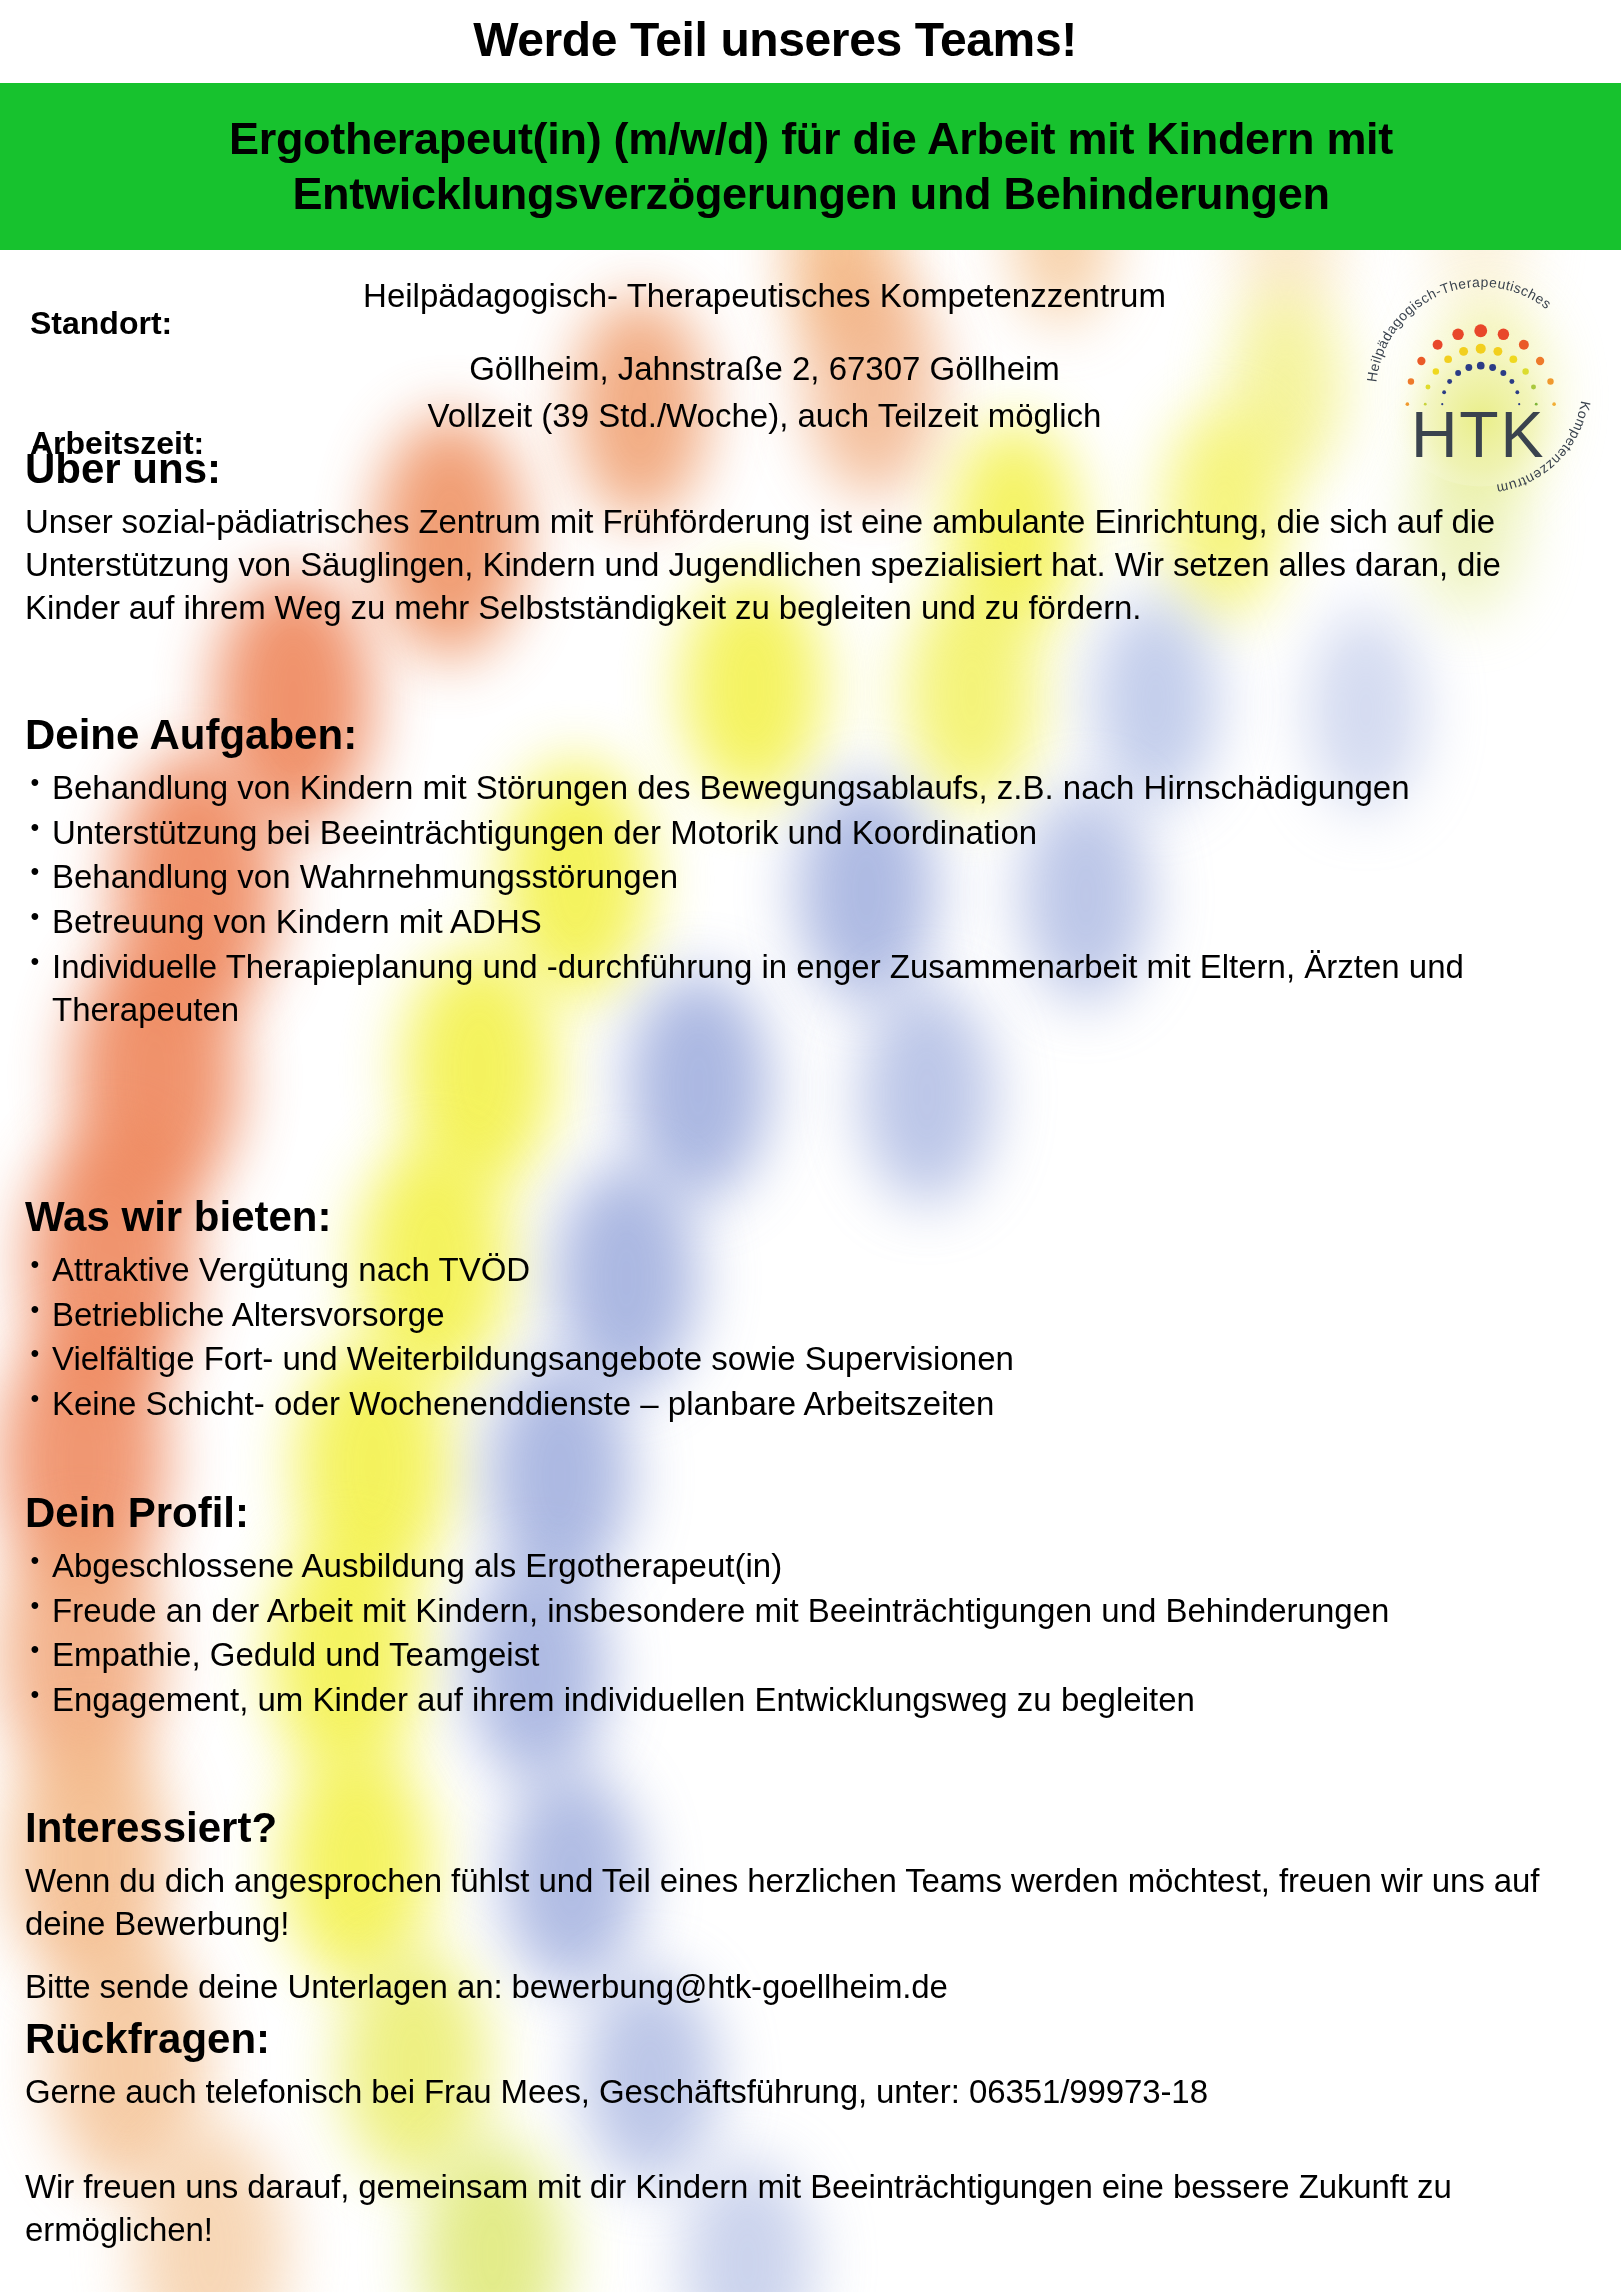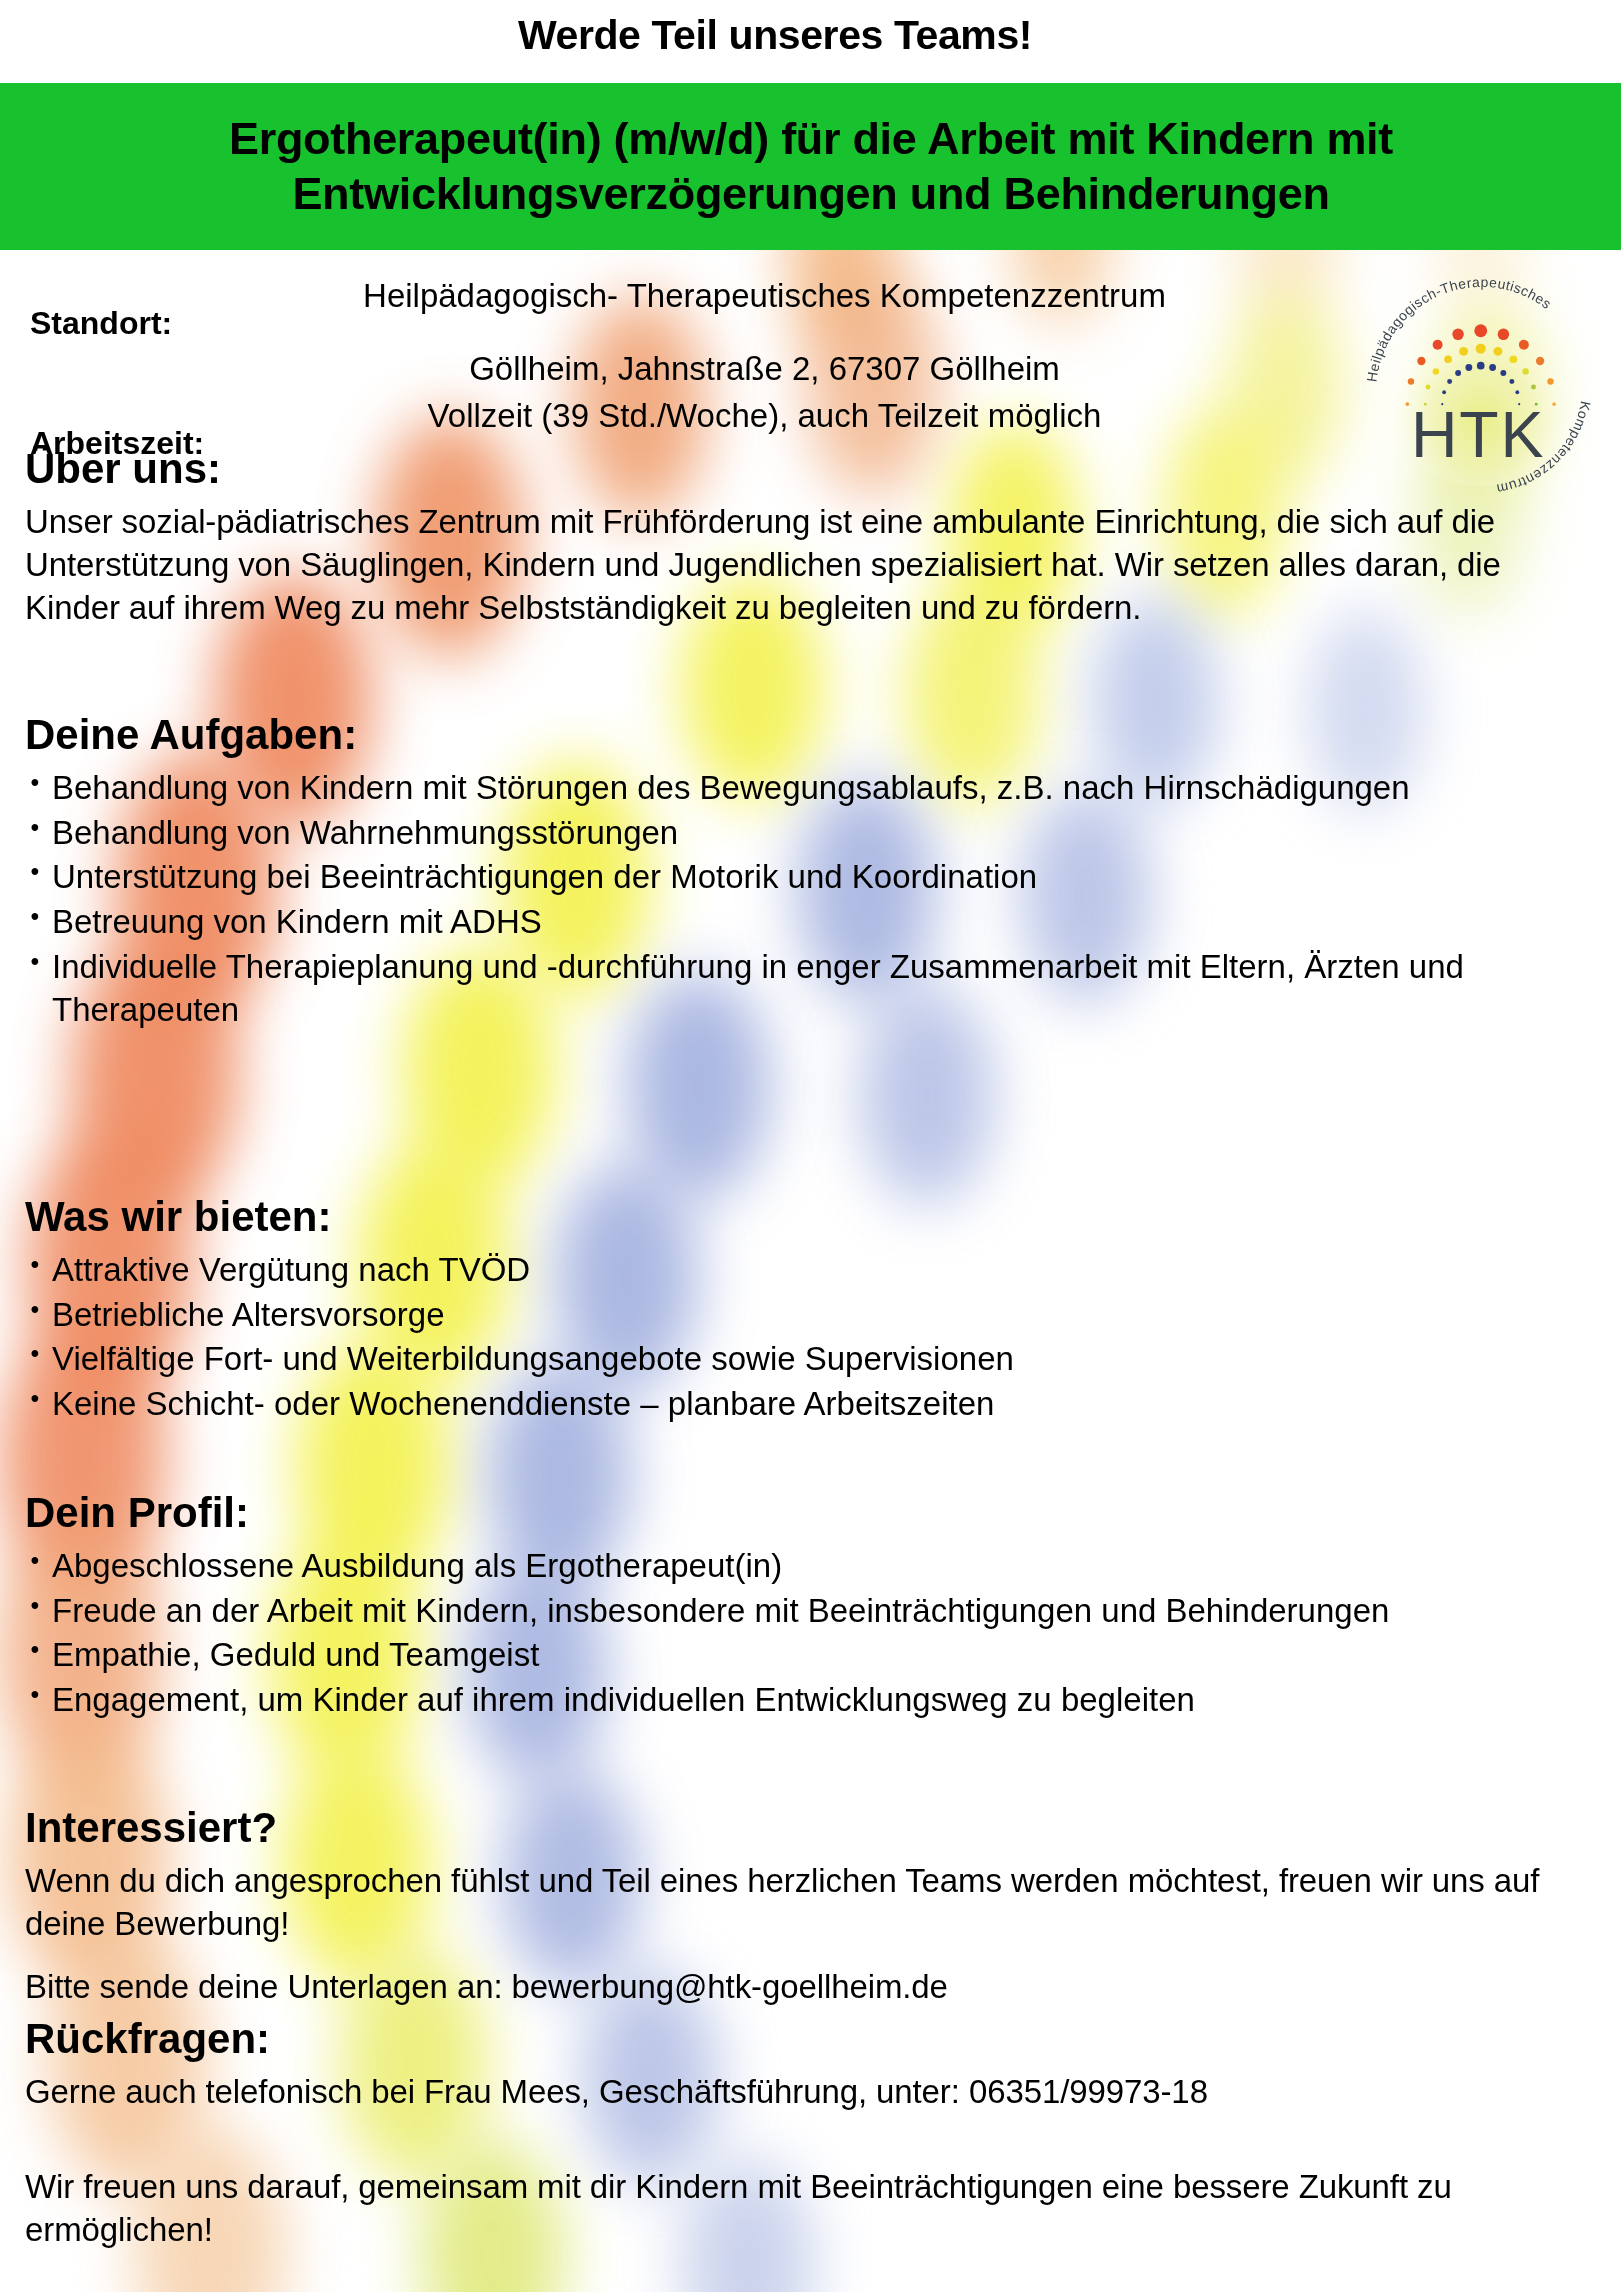--- a/index.html
+++ b/index.html
@@ -38,21 +38,21 @@
     width: 1622px;
     height: 2293px;
   }
 
   .hero-title {
     position: absolute;
     top: 10.7px;
     left: 0;
     width: 1550px;
     text-align: center;
-    font-size: 41px;
+    font-size: 48px;
     font-weight: bold;
     letter-spacing: -0.4px;
     line-height: 1.2;
   }
 
   .green-bar {
     position: absolute;
     top: 83px;
     left: 0;
     width: 1622px;
@@ -279,22 +279,22 @@
 
   <div class="section" style="top:443px;">
     <h2 class="sec-head">Über uns:</h2>
     <p class="sec-para">Unser sozial-pädiatrisches Zentrum mit Frühförderung ist eine ambulante Einrichtung, die sich auf die Unterstützung von Säuglingen, Kindern und Jugendlichen spezialisiert hat. Wir setzen alles daran, die Kinder auf ihrem Weg zu mehr Selbstständigkeit zu begleiten und zu fördern.</p>
   </div>
 
   <div class="section" style="top:709px;">
     <h2 class="sec-head">Deine Aufgaben:</h2>
     <ul class="sec-list">
         <li>Behandlung von Kindern mit Störungen des Bewegungsablaufs, z.B. nach Hirnschädigungen</li>
+        <li>Unterstützung bei Beeinträchtigungen der Motorik und Koordination</li>
         <li>Behandlung von Wahrnehmungsstörungen</li>
-        <li>Unterstützung bei Beeinträchtigungen der Motorik und Koordination</li>
         <li>Betreuung von Kindern mit ADHS</li>
         <li>Individuelle Therapieplanung und -durchführung in enger Zusammenarbeit mit Eltern, Ärzten und Therapeuten</li>
       </ul>
   </div>
 
   <div class="section" style="top:1191px;">
     <h2 class="sec-head">Was wir bieten:</h2>
     <ul class="sec-list">
         <li>Attraktive Vergütung nach TVÖD</li>
         <li>Betriebliche Altersvorsorge</li>

